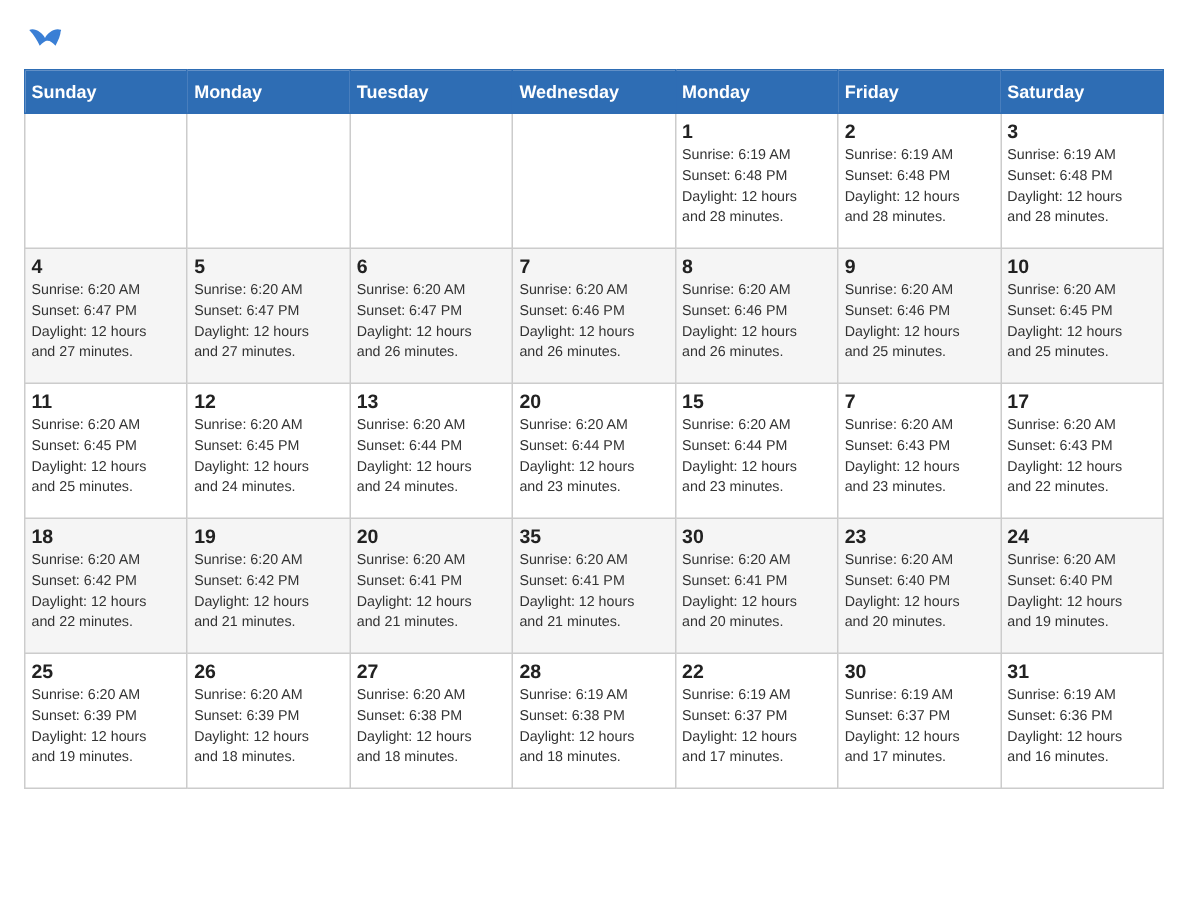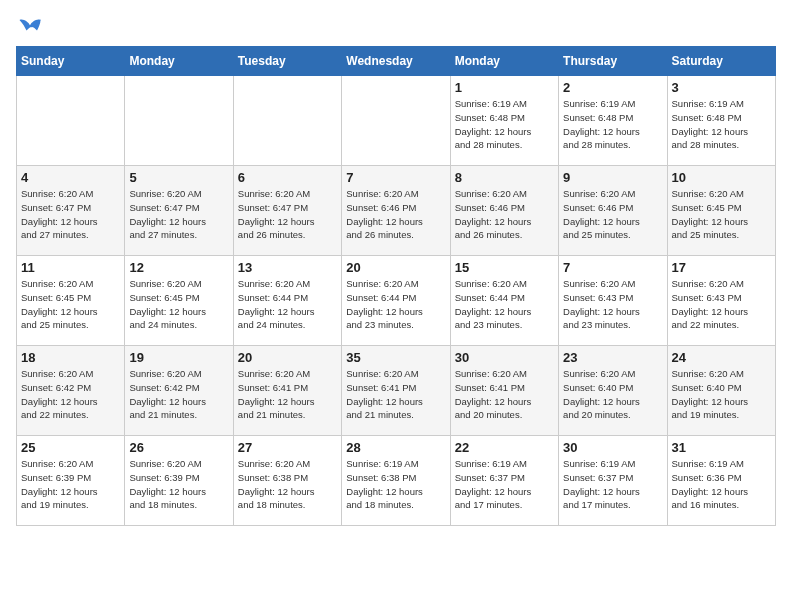--- a/index.html
+++ b/index.html
@@ -110,21 +110,21 @@
 </div>
 
 <table>
   <thead>
     <tr>
     <th>Sunday</th>
         <th>Monday</th>
         <th>Tuesday</th>
         <th>Wednesday</th>
         <th>Monday</th>
-        <th>Thursday</th>
+        <th>Friday</th>
         <th>Saturday</th>
       </tr>
   </thead>
   <tbody id="calendar-body">
   <tr>
         <td class="empty-cell"></td>
         <td class="empty-cell"></td>
         <td class="empty-cell"></td>
         <td class="empty-cell"></td>
         <td>

